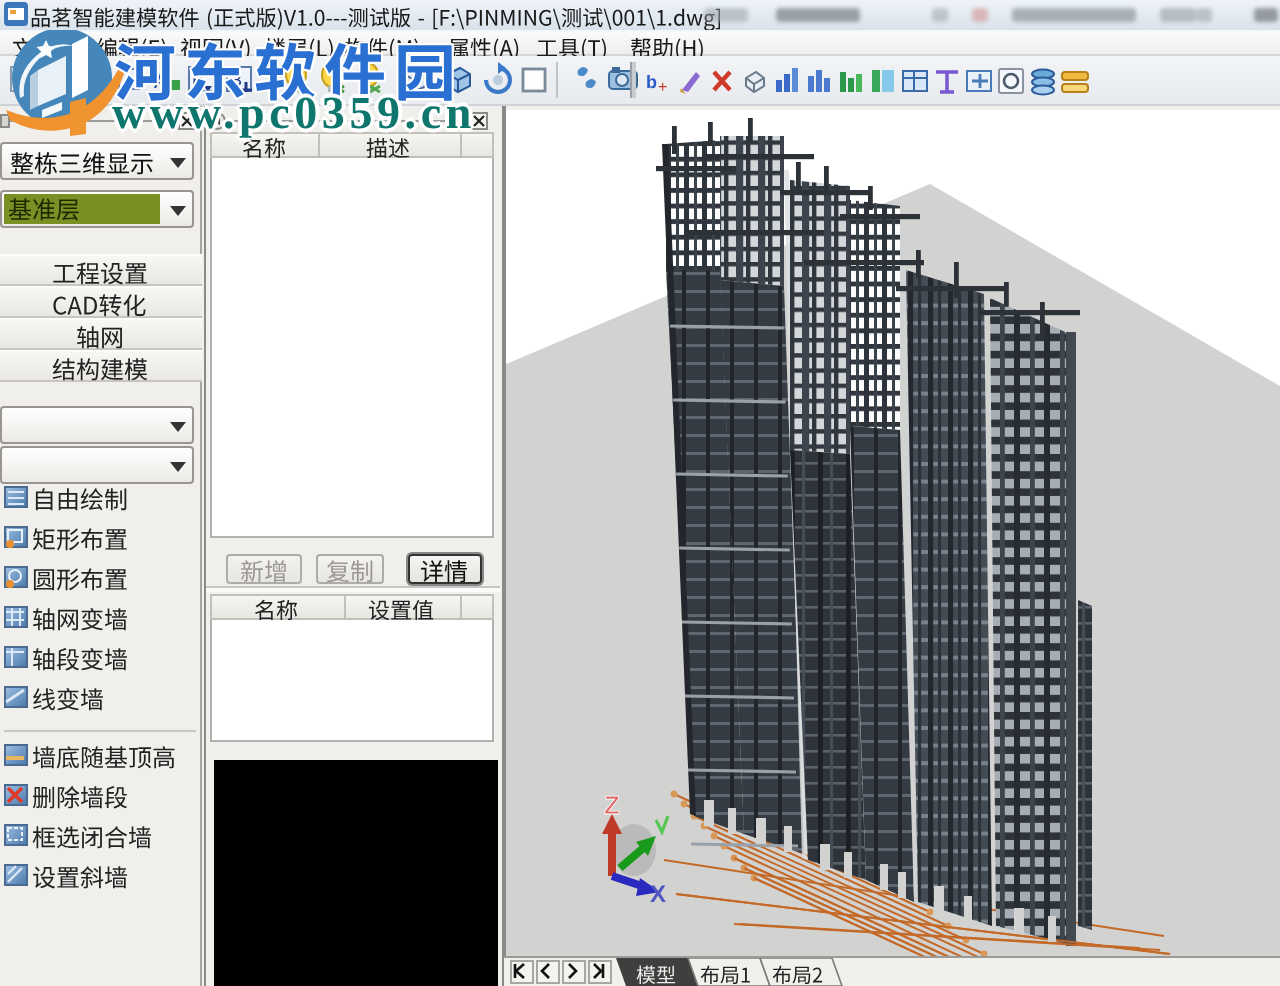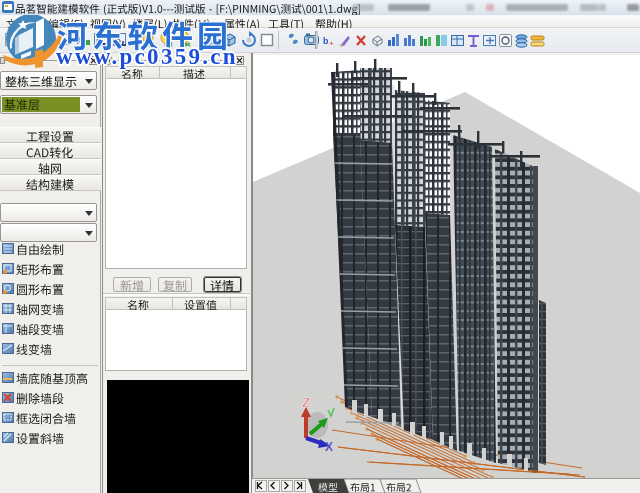--- a/index.html
+++ b/index.html
@@ -958,13 +958,13 @@
         </g>
         <g transform="translate(0,31.6) scale(0.03100,-0.03100)">
           <use href="#g106" x="0" fill="#2a6fd2"></use>
           <use href="#g107" x="1129" fill="#2a6fd2"></use>
           <use href="#g108" x="2258" fill="#2a6fd2"></use>
           <use href="#g109" x="3387" fill="#2a6fd2"></use>
           <use href="#g110" x="4516" fill="#2a6fd2"></use>
         </g>
       </svg>
     </div>
-    <div style="position:absolute;left:56px;top:44px;font-family:'Liberation Serif',serif;font-weight:bold;font-size:23px;color:#1d4ed8;letter-spacing:2.3px;text-shadow:-2px 0 0 #fff,2px 0 0 #fff,0 -2px 0 #fff,0 2px 0 #fff,-1px -1px 0 #fff,1px 1px 0 #fff,-1px 1px 0 #fff,1px -1px 0 #fff">www.pc0359.cn</div>
+    <div style="position:absolute;left:56px;top:44px;font-family:'Liberation Serif',serif;font-weight:bold;font-size:23px;color:#0f766e;letter-spacing:2.3px;text-shadow:-2px 0 0 #fff,2px 0 0 #fff,0 -2px 0 #fff,0 2px 0 #fff,-1px -1px 0 #fff,1px 1px 0 #fff,-1px 1px 0 #fff,1px -1px 0 #fff">www.pc0359.cn</div>
 </div>
 </body></html>

